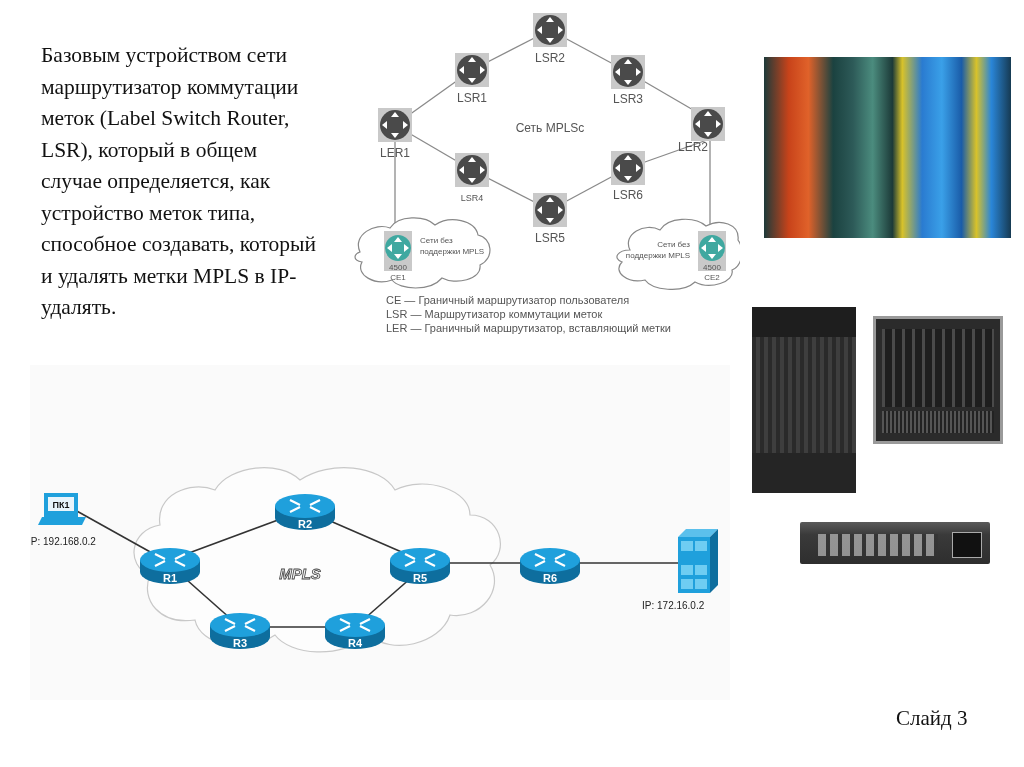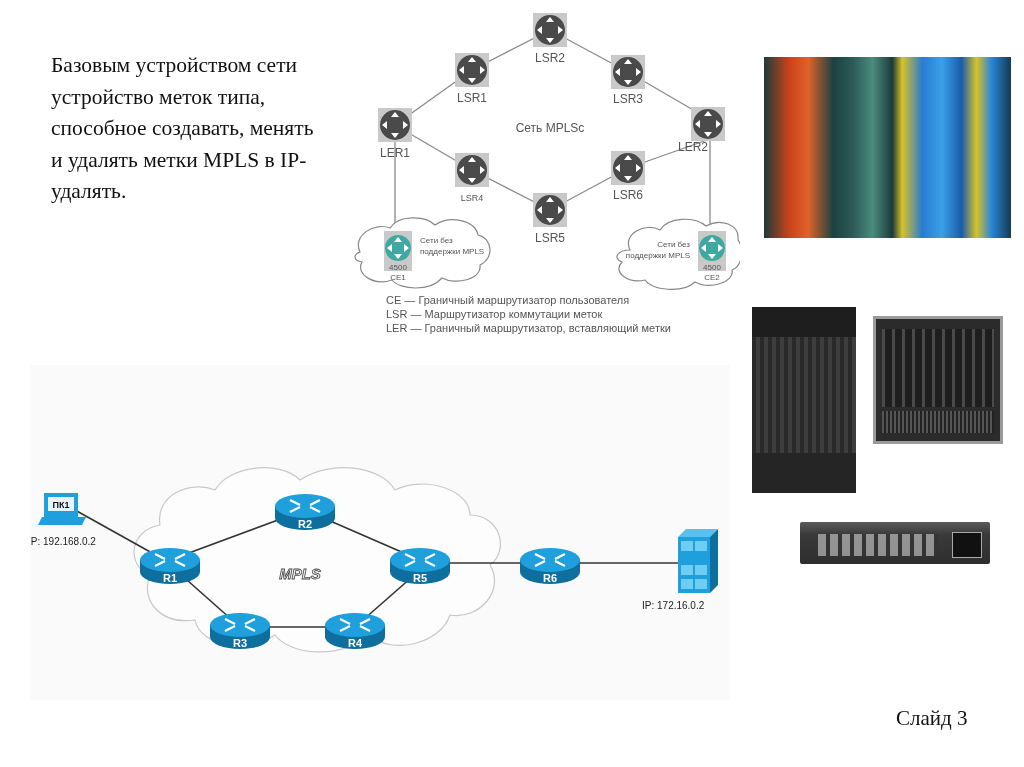--- a/index.html
+++ b/index.html
@@ -1,31 +1,35 @@
 <!DOCTYPE html>
 <html><head>
   <meta charset="utf-8">
   <style>
     html, body { margin:0; padding:0; }
     body { width:1024px; height:767px; background:#ffffff; position:relative; overflow:hidden; font-family:"Liberation Serif", serif; }
-    .main-text { position:absolute; left:37px; top:36px; width:320px; font-size:21.5px; line-height:31.5px; color:#111; margin:14px; }
+    .main-text { position:absolute; left:37px; top:36px; width:320px; font-size:21.5px; line-height:31.5px; color:#111; margin:4px; }
     .main-text span { display:block; white-space:nowrap; }
     .slide-num { position:absolute; left:896px; top:706px; font-size:21px; color:#111; }
     .d1 { position:absolute; left:350px; top:10px; width:390px; height:335px; }
     .d2 { position:absolute; left:30px; top:365px; width:700px; height:335px; background:#fafafa; }
     .ph { position:absolute; }
     svg text { font-family:"Liberation Sans", sans-serif; }
   </style>
 </head>
 <body>
 
 <div class="main-text">
   <span>Базовым устройством сети</span>
+  <span>маршрутизатор коммутации</span>
+  <span>меток (Label Switch Router,</span>
+  <span>LSR), который в общем</span>
+  <span>случае определяется, как</span>
   <span>устройство меток типа,</span>
-  <span>способное создавать, менять</span>
+  <span>способное создавать, который</span>
   <span>и удалять метки MPLS в IP-</span>
   <span>удалять.</span>
 </div>
 
 <svg class="d1" viewBox="0 0 390 335">
   <defs>
     <g id="rtr">
       <rect x="-17" y="-17" width="34" height="34" fill="#c9c9c9"></rect>
       <circle r="15" fill="#4a4a4a"></circle>
       <polygon points="0,-13 -4,-8 4,-8" fill="#fff"></polygon>

